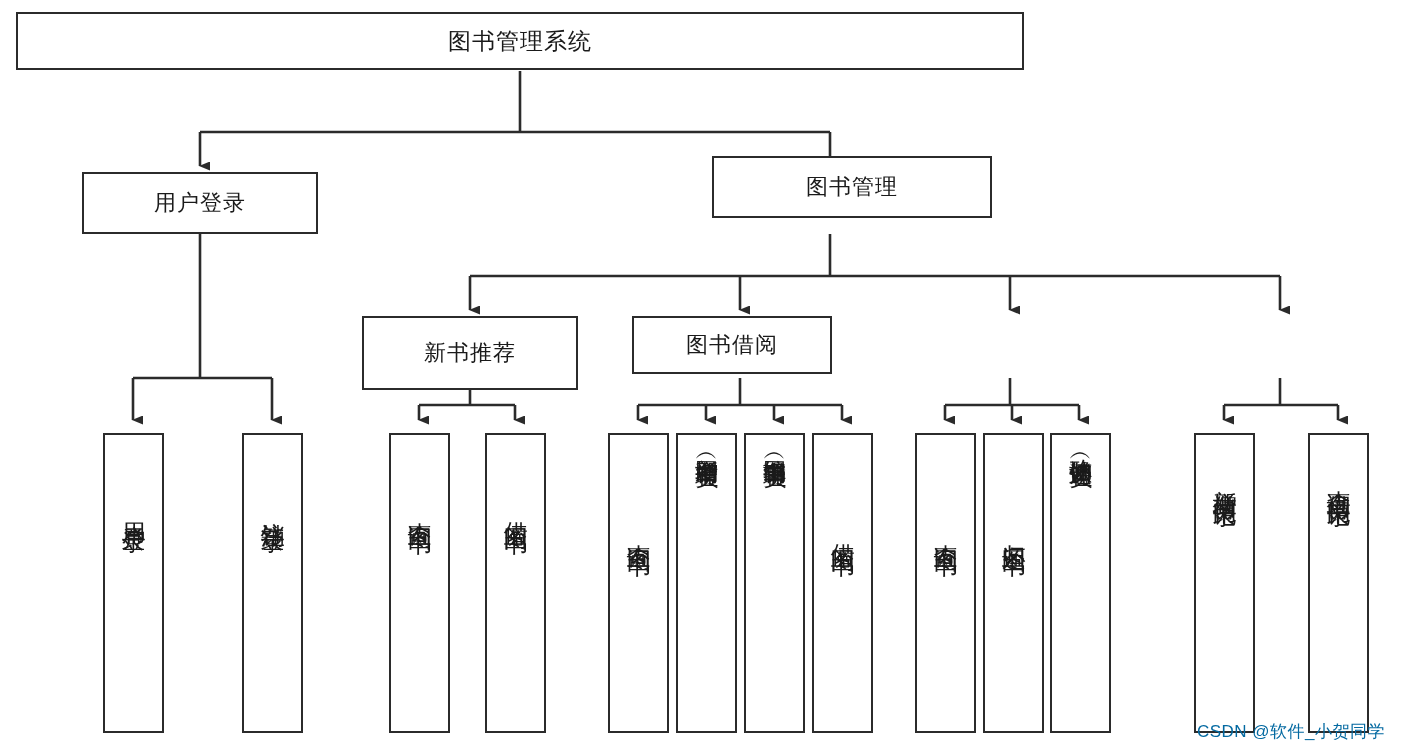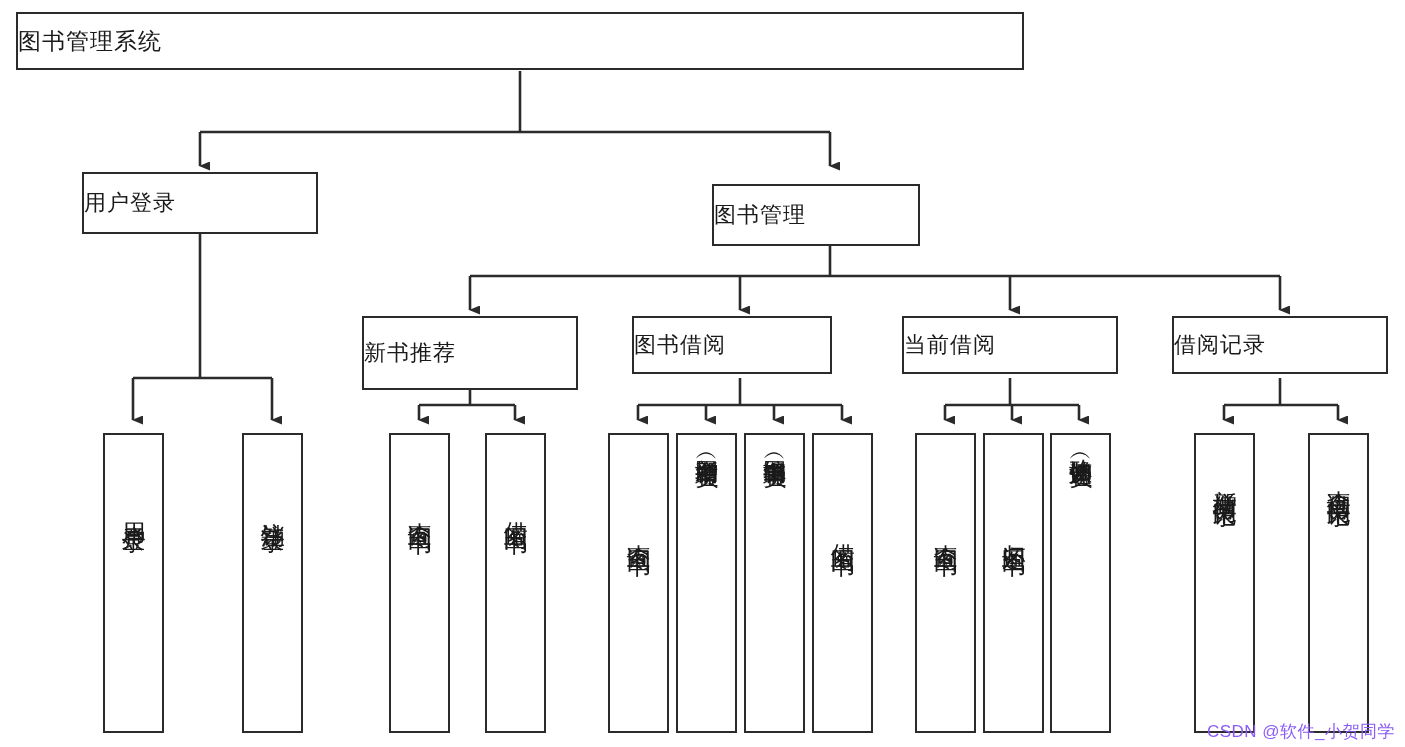--- a/index.html
+++ b/index.html
@@ -26,21 +26,21 @@
     height: 747px;
     pointer-events: none;
   }
   .node {
     position: absolute;
     box-sizing: border-box;
     background: #ffffff;
     border: 2px solid #2b2b2b;
     display: flex;
     align-items: center;
-    justify-content: flex-start;
+    justify-content: center;
     color: #1a1a1a;
   }
   .node-label {
     display: block;
     text-align: center;
     line-height: 1.15;
     white-space: nowrap;
   }
   
   .node.horiz .node-label {
@@ -72,24 +72,24 @@
     margin-top: 62px;
   }
   .node.vert.midlow .node-label {
     margin-top: 84px;
   }
   .node.vert.midhigh .node-label {
     margin-top: 30px;
   }
   #watermark {
     position: absolute;
-    right: 10px;
+    right: 20px;
     bottom: 4px;
     font-size: 17px;
-    color: #8b5cf6;
+    color: #0369a1;
     letter-spacing: 0.5px;
     white-space: nowrap;
     user-select: none;
   }
 </style>
 </head>
 <body>
 
 <div id="diagram-root">
 
@@ -144,39 +144,33 @@
   </svg>
 
   <div class="node horiz root" style="left:16px; top:12px; width:1008px; height:58px;">
     <span class="node-label">图书管理系统</span>
   </div>
 
   <div class="node horiz" style="left:82px; top:172px; width:236px; height:62px;">
     <span class="node-label">用户登录</span>
   </div>
 
-  <div class="node horiz" style="left:712px; top:184px; width:208px; height:62px;">
+  <div class="node horiz" style="left:712px; top:156px; width:280px; height:62px;">
     <span class="node-label">图书管理</span>
   </div>
 
   <div class="node horiz" style="left:362px; top:316px; width:216px; height:74px;">
     <span class="node-label">新书推荐</span>
   </div>
 
   <div class="node horiz" style="left:632px; top:316px; width:200px; height:58px;">
     <span class="node-label">图书借阅</span>
   </div>
 
-  <div class="node horiz" style="left:902px; top:316px; width:216px; height:58px;">
-    <span class="node-label">当前借阅</span>
-  </div>
-
-  <div class="node horiz" style="left:1172px; top:316px; width:216px; height:58px;">
-    <span class="node-label">借阅记录</span>
-  </div>
+
 
   <div class="node vert mid" style="left:103px; top:433px; width:61px; height:300px;">
     <span class="node-label">用户登录</span>
   </div>
 
   <div class="node vert mid" style="left:242px; top:433px; width:61px; height:300px;">
     <span class="node-label">注销登录</span>
   </div>
 
   <div class="node vert mid" style="left:389px; top:433px; width:61px; height:300px;">

